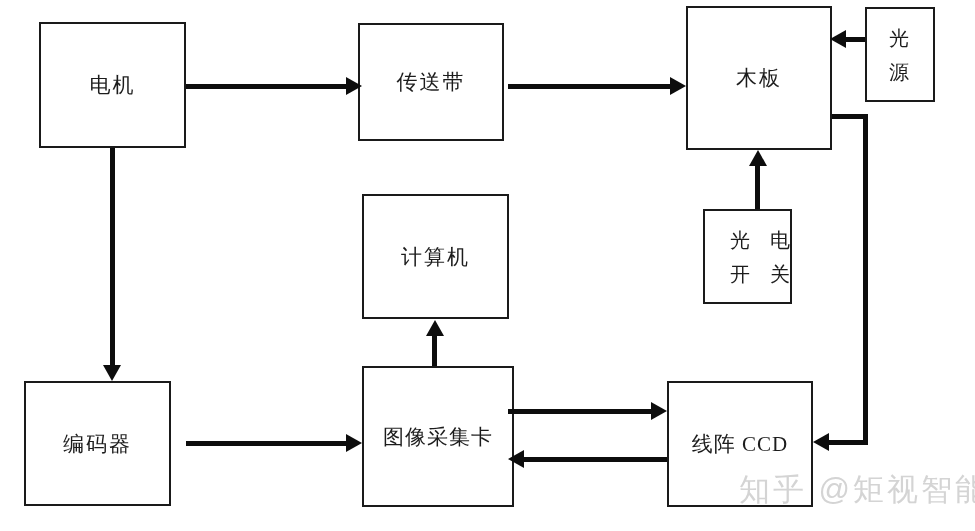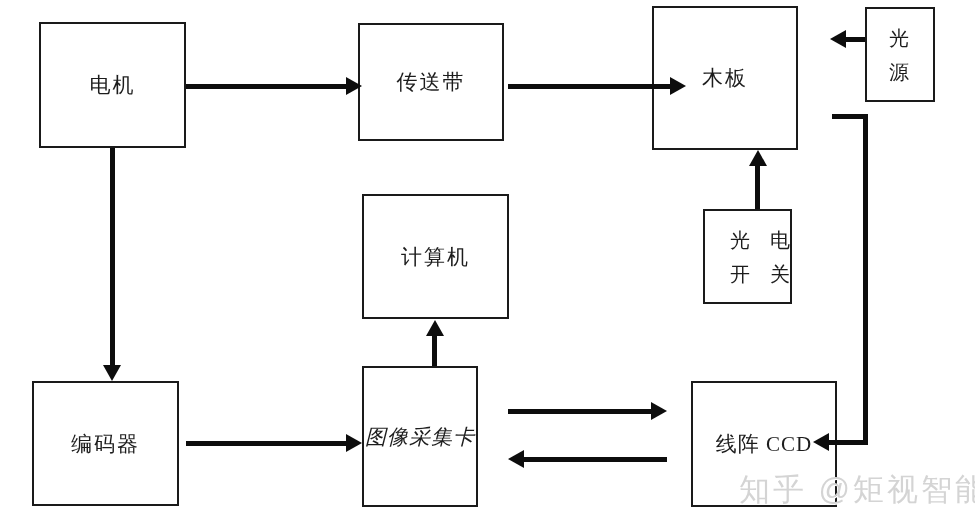--- a/index.html
+++ b/index.html
@@ -15,27 +15,27 @@
   .node .stack{display:flex;flex-direction:column;gap:14px;line-height:1;}
   .line{position:absolute;background:#0d0d0d;}
   .ah{position:absolute;width:0;height:0;}
   .ah-right{border-top:9px solid transparent;border-bottom:9px solid transparent;border-left:16px solid #0d0d0d;}
   .ah-left{border-top:9px solid transparent;border-bottom:9px solid transparent;border-right:16px solid #0d0d0d;}
   .ah-up{border-left:9px solid transparent;border-right:9px solid transparent;border-bottom:16px solid #0d0d0d;}
   .ah-down{border-left:9px solid transparent;border-right:9px solid transparent;border-top:16px solid #0d0d0d;}
   
   .n-motor{left:39px;top:22px;width:147px;height:126px;}
   .n-conveyor{left:358px;top:23px;width:146px;height:118px;}
-  .n-board{left:652px;top:6px;width:146px;height:144px;justify-content:center;}
+  .n-board{left:686px;top:6px;width:146px;height:144px;justify-content:center;}
   .n-light{left:865px;top:7px;width:70px;height:95px;font-size:20px;}
   .n-computer{left:362px;top:194px;width:147px;height:125px;justify-content:center;}
   .n-switch{left:703px;top:209px;width:89px;height:95px;font-size:20px;letter-spacing:0;justify-content:flex-end;}
-  .n-encoder{left:32px;top:381px;width:147px;height:125px;}
-  .n-card{left:362px;top:366px;width:116px;height:141px;letter-spacing:1px;font-style:italic;}
-  .n-ccd{left:667px;top:381px;width:146px;height:126px;letter-spacing:1px;margin-left:24px;}
+  .n-encoder{left:24px;top:381px;width:147px;height:125px;}
+  .n-card{left:362px;top:366px;width:152px;height:141px;letter-spacing:1px;}
+  .n-ccd{left:667px;top:381px;width:146px;height:126px;letter-spacing:1px;}
   .watermark{
     position:absolute;left:739px;top:469px;font-size:31px;letter-spacing:3px;
     color:#d4d4d4;text-shadow:1px 1px 0 #ffffff;z-index:5;white-space:nowrap;
     font-family:"Liberation Sans","DejaVu Sans",sans-serif;
   }
 </style>
 </head>
 <body>
 
 <div class="canvas">

